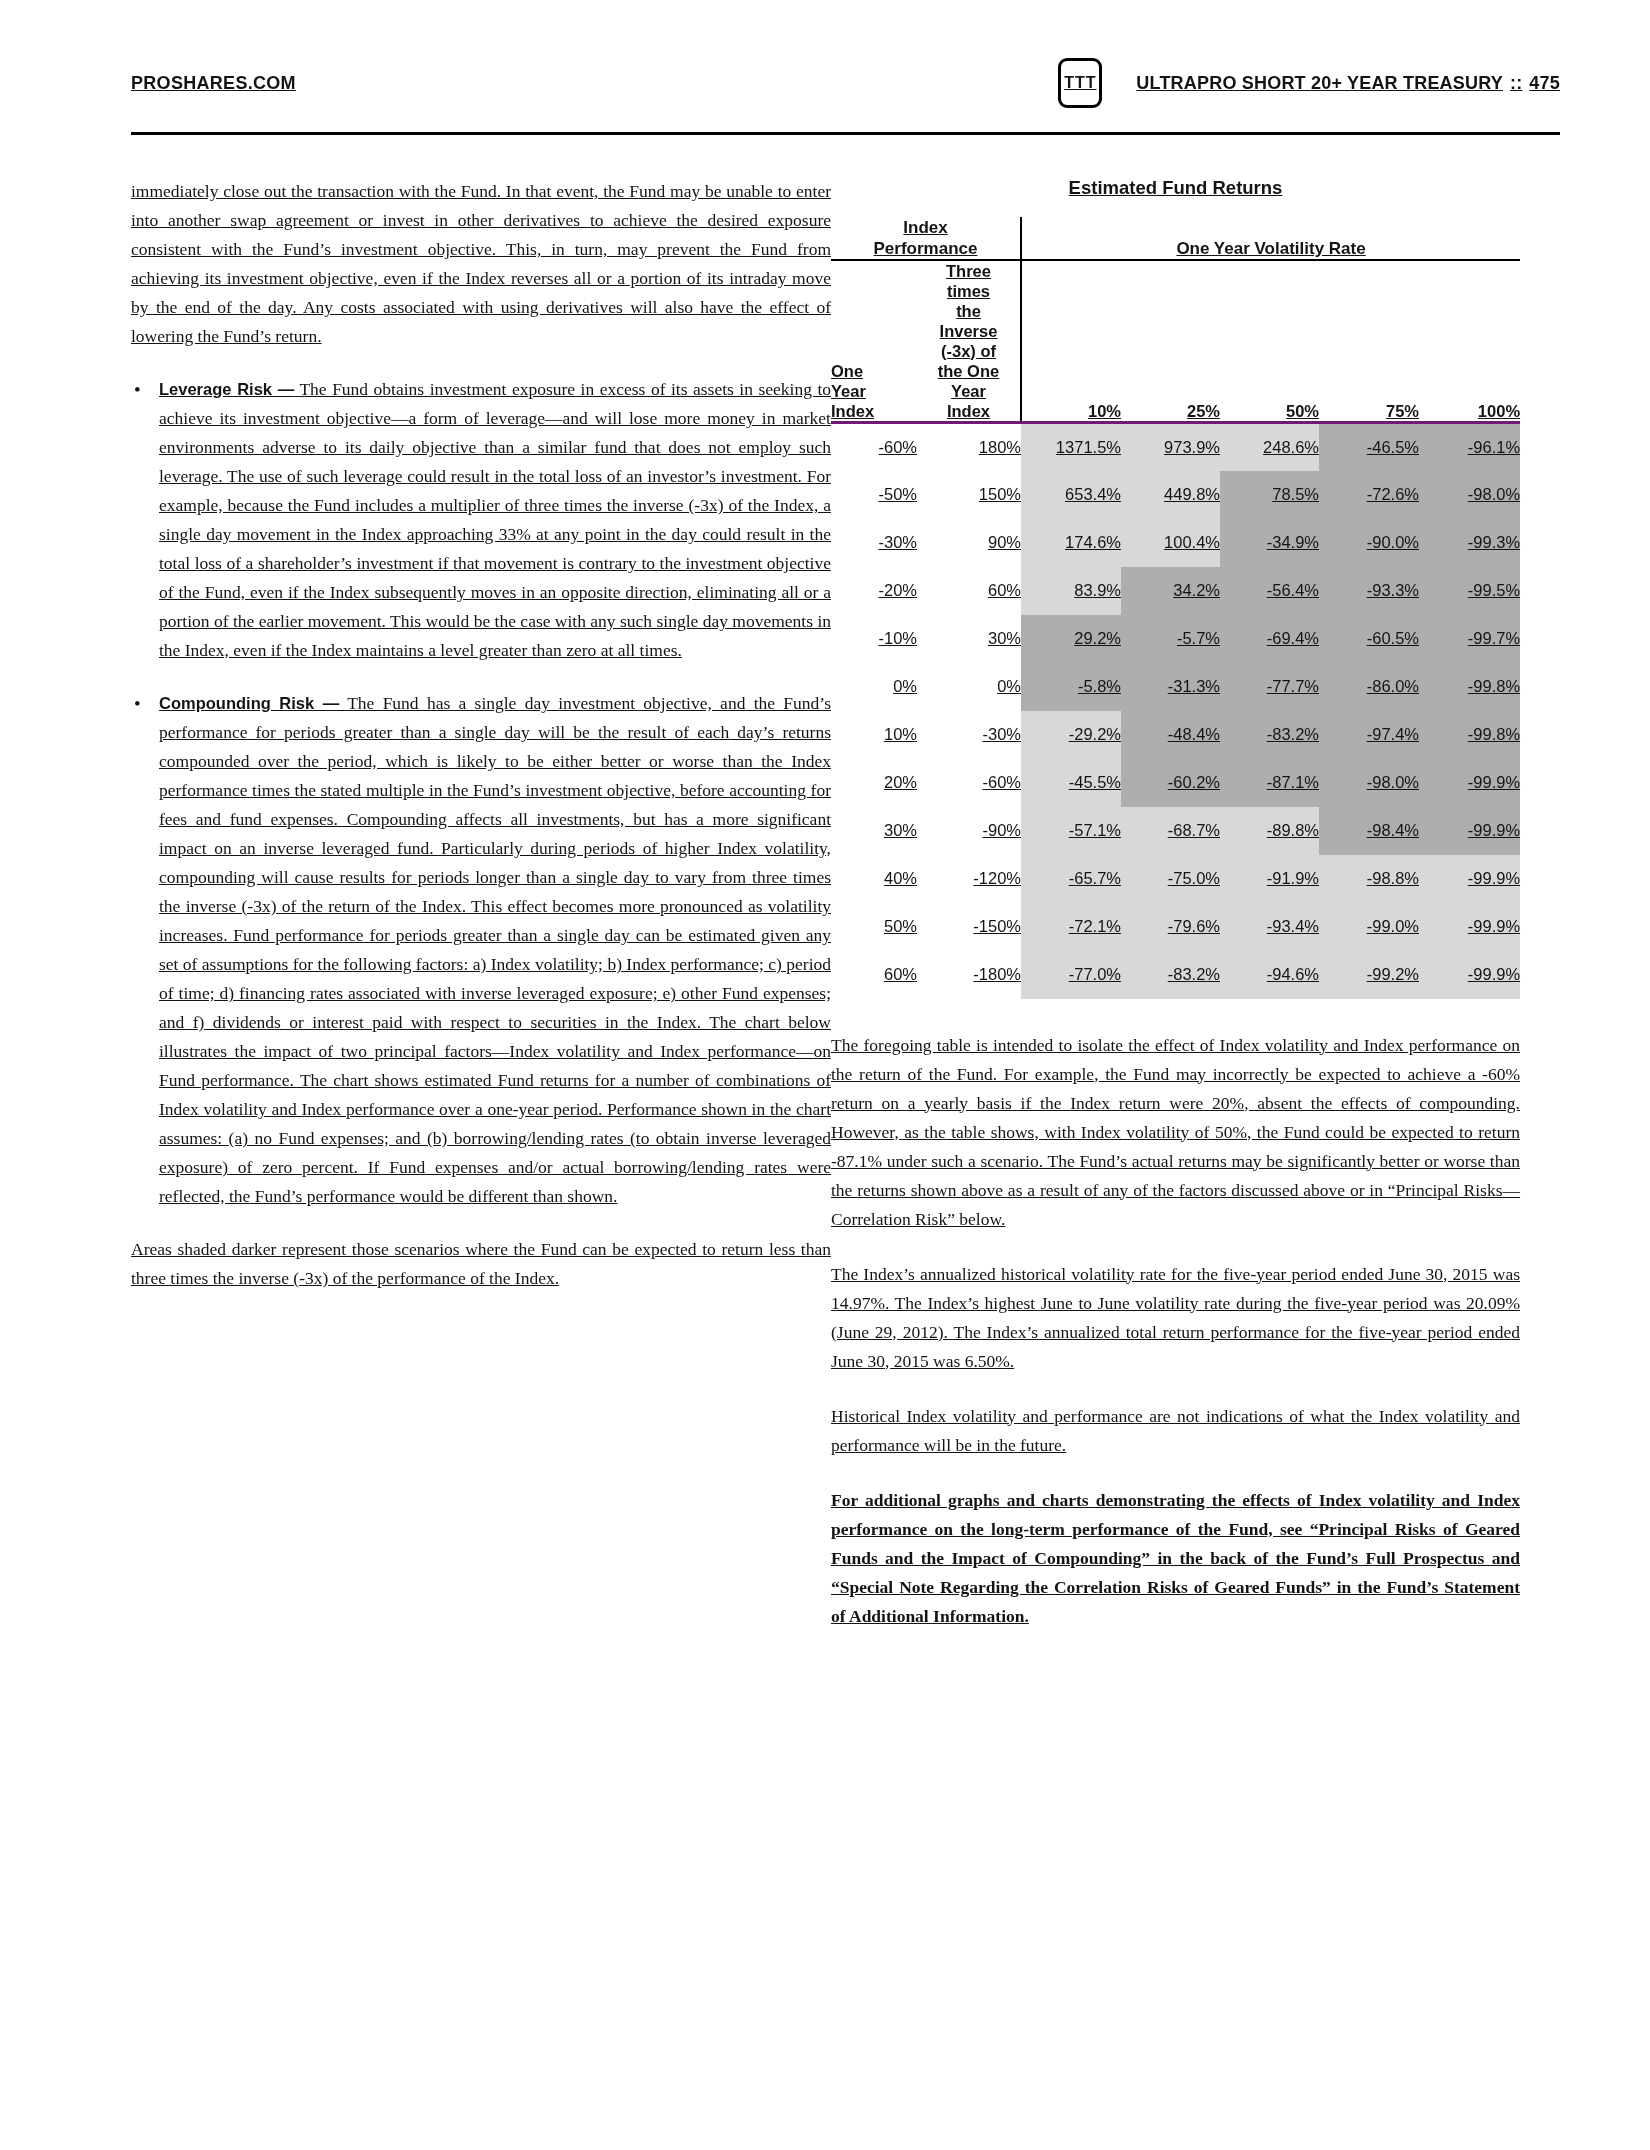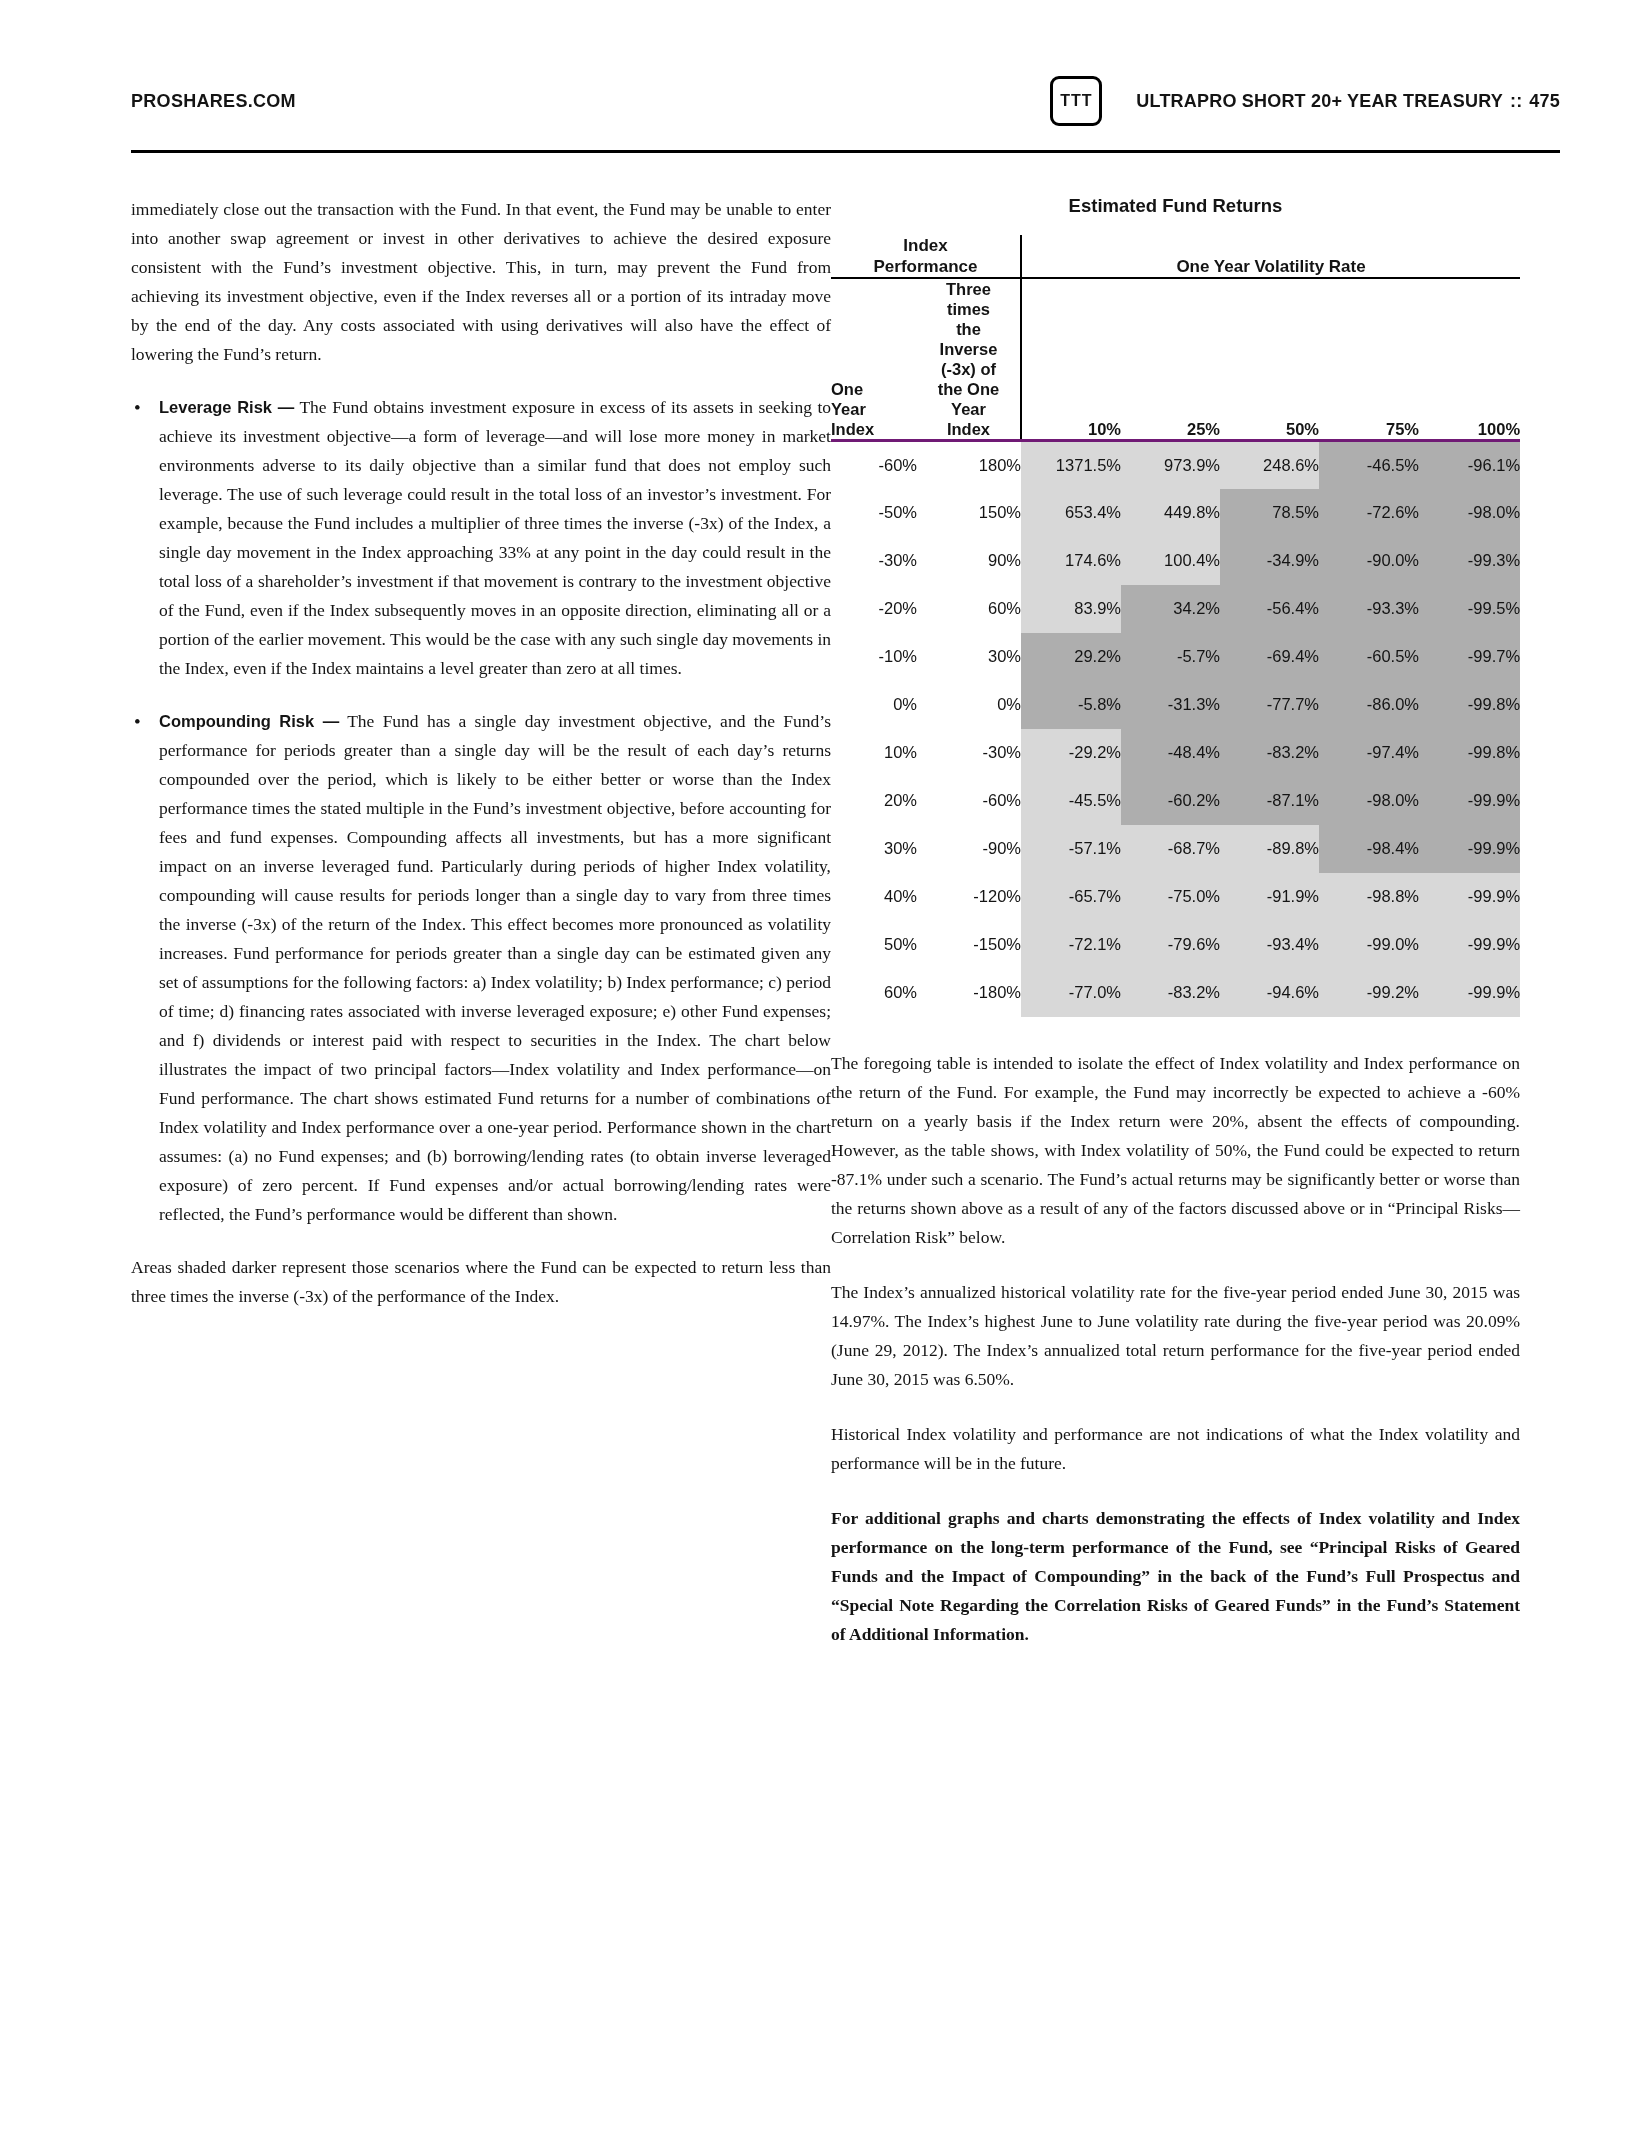--- a/index.html
+++ b/index.html
@@ -3,34 +3,34 @@
 <meta charset="utf-8">
 <style>
   * { margin: 0; padding: 0; box-sizing: border-box; }
   html, body { background: #ffffff; }
   body {
     width: 1650px; height: 2150px; margin: 0 auto;
     font-family: "Liberation Serif", serif;
     color: #141414;
     position: relative; overflow: hidden;
   }
-  .page { padding: 76px 90px 0 131px; }
+  .page { padding: 58px 90px 0 131px; text-decoration: underline; }
 
   
   .page-header {
     display: flex; align-items: center; justify-content: space-between;
     padding-bottom: 24px; border-bottom: 3px solid #000;
   }
   .site-name {
     font-family: "Liberation Sans", sans-serif; font-weight: bold;
     font-size: 18px; letter-spacing: .3px;
   }
   .header-right { display: flex; align-items: center; gap: 34px; }
   .ticker-box {
-    width: 52px; height: 50px; border: 3px solid #000; border-radius: 9px;
+    width: 44px; height: 50px; border: 3px solid #000; border-radius: 9px;
     display: flex; align-items: center; justify-content: center;
     font-family: "Liberation Sans", sans-serif; font-weight: bold;
     font-size: 16px; letter-spacing: 1px;
   }
   .fund-title {
     font-family: "Liberation Sans", sans-serif; font-weight: bold;
     font-size: 18px; letter-spacing: .2px;
   }
   .fund-title .sep { margin: 0 7px; }
 

